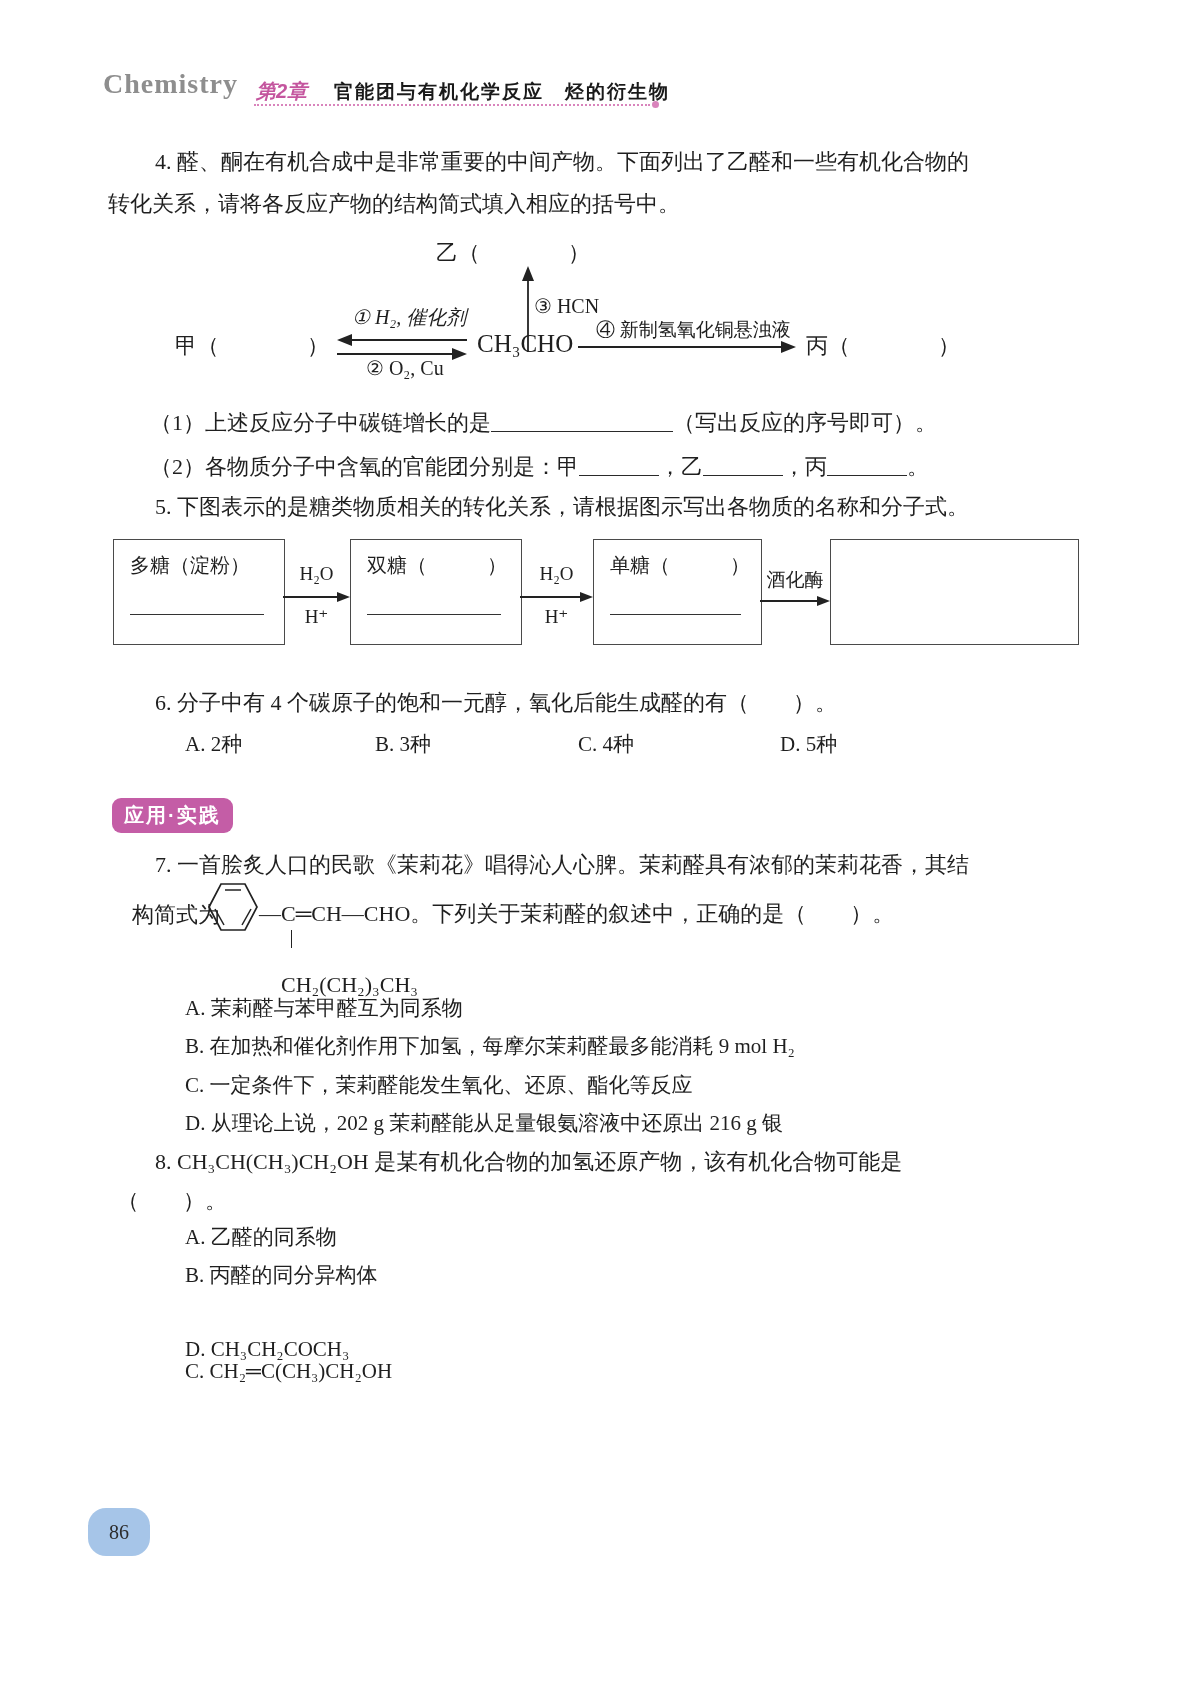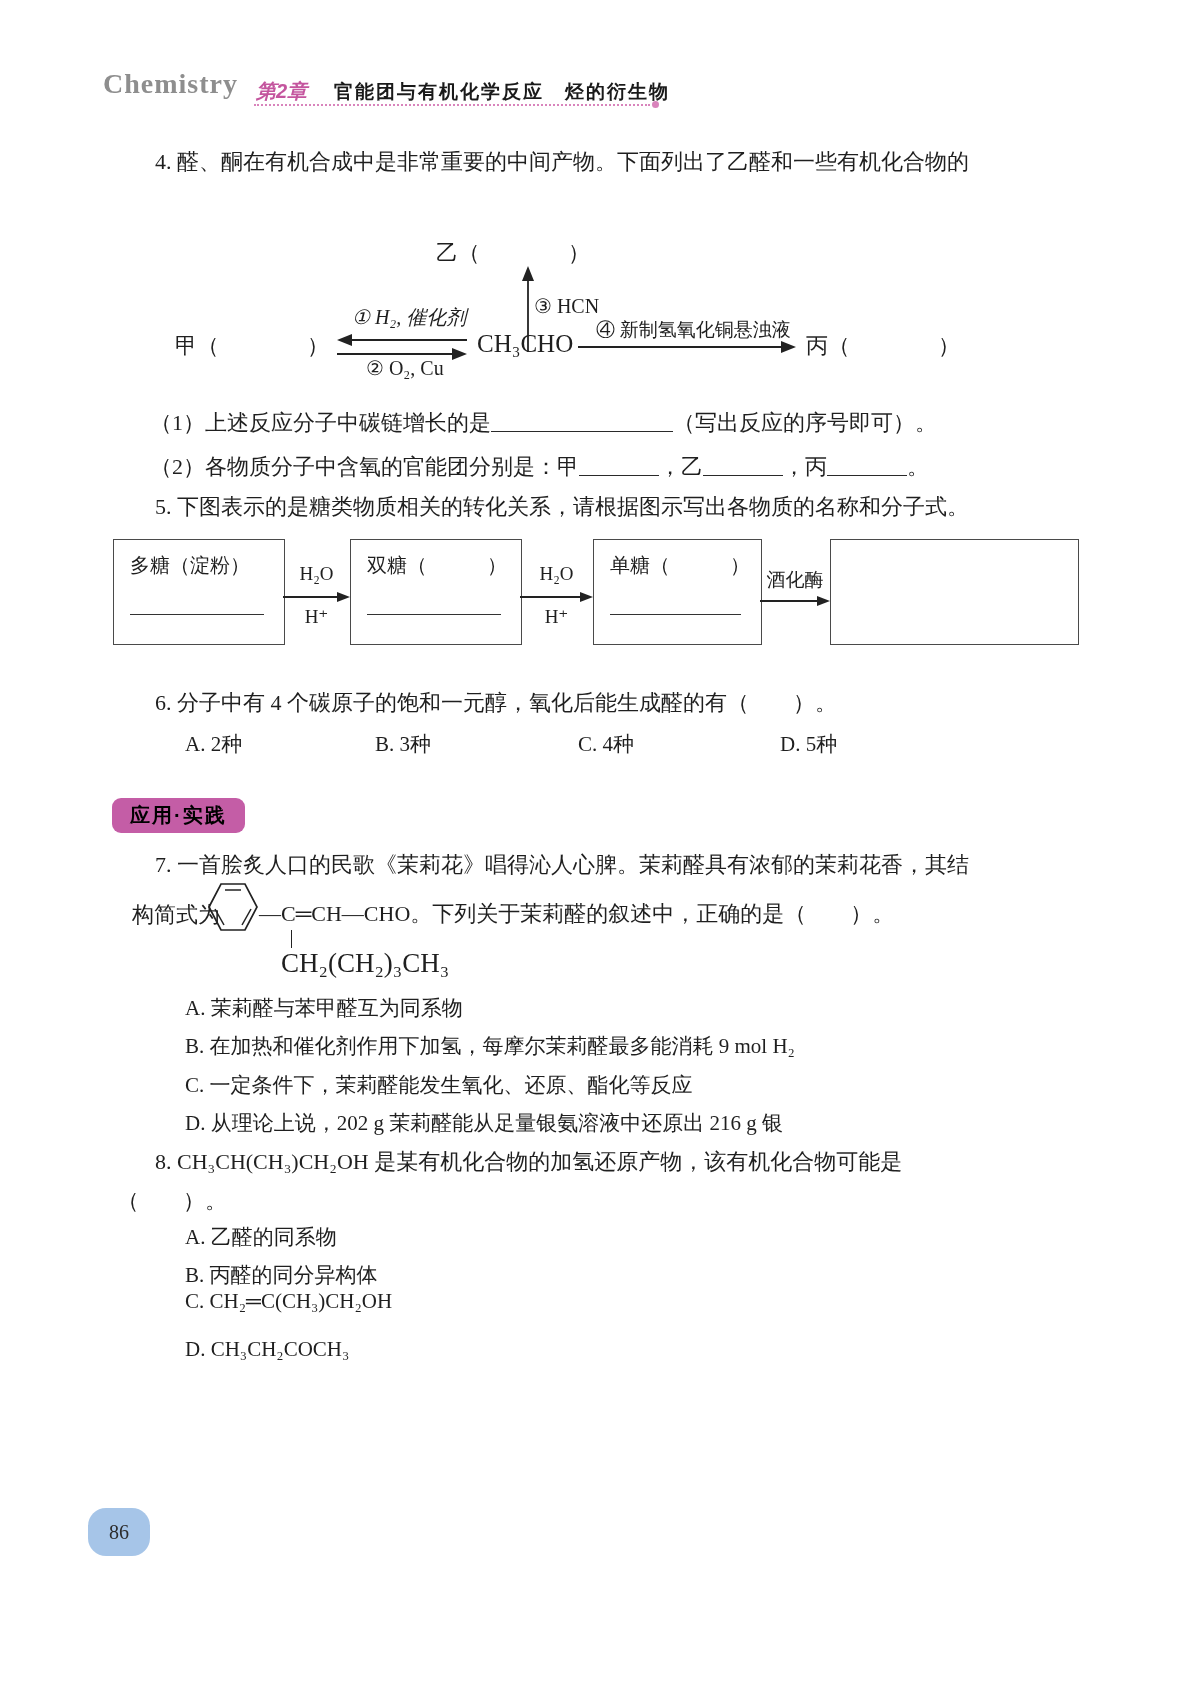--- a/index.html
+++ b/index.html
@@ -1,58 +1,59 @@
 <!DOCTYPE html>
 <html><head>
 <meta charset="utf-8">
 <style>
   html,body{margin:0;padding:0;background:#e8e8e8;}
   .page{position:relative;width:1190px;height:1683px;background:#ffffff;margin:0 auto;
         font-family:"Liberation Serif","DejaVu Serif",serif;color:#1f1f1f;overflow:hidden;}
   .abs{position:absolute;white-space:nowrap;}
   .t22{font-size:22px;}
-  .t21{font-size:27px;}
+  .t21{font-size:22px;margin-top:24px;}
   .t20{font-size:20px;}
   .t19{font-size:19px;}
   .logo{font-family:"Liberation Serif","DejaVu Serif",serif;font-weight:600;font-size:28px;
         color:#8e8e8e;letter-spacing:1px;}
   .chap-num{font-family:"Liberation Sans","DejaVu Sans",sans-serif;font-weight:bold;
         font-size:20px;color:#c4559e;font-style:italic;}
   .chap-title{font-family:"Liberation Sans","DejaVu Sans",sans-serif;font-weight:bold;
         font-size:19px;color:#1a1a1a;letter-spacing:2px;}
   .dotted-rule{position:absolute;border-bottom:2px dotted #d984bc;height:0;}
   .rule-dot{position:absolute;width:7px;height:7px;border-radius:50%;background:#d984bc;}
   .blank{display:inline-block;border-bottom:1.5px solid #2a2a2a;height:18px;vertical-align:-2px;}
   .sbox{position:absolute;border:1.5px solid #4a4a4a;background:#fff;}
   .sbox .lbl{position:absolute;left:16px;top:12px;font-size:20px;white-space:nowrap;}
   .sbox .uline{position:absolute;border-bottom:1.5px solid #333;height:0;}
   .arrowcell{position:absolute;}
   .arrowcell .top-lbl{position:absolute;width:100%;text-align:center;font-size:19px;white-space:nowrap;}
   .arrowcell .bot-lbl{position:absolute;width:100%;text-align:center;font-size:19px;white-space:nowrap;}
-  .badge{position:absolute;background:#c45da6;color:#000000;border-radius:9px;
+  .badge{position:absolute;background:#c45da6;color:#ffffff;border-radius:9px;
          font-family:"Liberation Sans","DejaVu Sans",sans-serif;font-weight:bold;
-         font-size:20px;padding:4px 18px;letter-spacing:2px;}
+         font-size:20px;padding:4px 12px;letter-spacing:2px;}
   .page-pill{position:absolute;width:62px;height:48px;border-radius:18px;background:#a6c5e8;
          color:#2d2d2d;font-size:20px;display:flex;align-items:center;justify-content:center;}
   .vbond{position:absolute;border-left:1.6px solid #222;width:0;}
   svg{display:block;}
   .opt{position:absolute;white-space:nowrap;font-size:21px;}
 </style>
 </head>
 <body>
 
 <div class="page">
 
   <div class="abs logo" style="left:103px;top:68px;">Chemistry</div>
   <div class="abs chap-num" style="left:256px;top:78px;">第2章</div>
   <div class="abs chap-title" style="left:334px;top:79px;">官能团与有机化学反应　烃的衍生物</div>
   <div class="dotted-rule" style="left:254px;top:104px;width:396px;"></div>
   <div class="rule-dot" style="left:652px;top:101px;"></div>
 
   <div class="abs t22" style="left:155px;top:147px;">4. 醛、酮在有机合成中是非常重要的中间产物。下面列出了乙醛和一些有机化合物的</div>
+  <div class="abs t22" style="left:108px;top:189px;">转化关系，请将各反应产物的结构简式填入相应的括号中。</div>
 
   <div class="abs t22" style="left:436px;top:238px;">乙（　　　　）</div>
 
   <svg class="abs" style="left:517px;top:266px;" width="22" height="86" viewBox="0 0 22 86">
     <line x1="11" y1="86" x2="11" y2="10" stroke="#222" stroke-width="1.8"></line>
     <polygon points="11,0 5,15 17,15" fill="#222"></polygon>
   </svg>
   <div class="abs t20" style="left:534px;top:294px;">③ HCN</div>
 
   <div class="abs t20" style="left:352px;top:304px;font-style:italic;">① H₂, 催化剂</div>
@@ -156,20 +157,20 @@
   <div class="opt" style="left:185px;top:994px;">A. 茉莉醛与苯甲醛互为同系物</div>
   <div class="opt" style="left:185px;top:1032px;">B. 在加热和催化剂作用下加氢，每摩尔茉莉醛最多能消耗 9 mol H₂</div>
   <div class="opt" style="left:185px;top:1071px;">C. 一定条件下，茉莉醛能发生氧化、还原、酯化等反应</div>
   <div class="opt" style="left:185px;top:1109px;">D. 从理论上说，202 g 茉莉醛能从足量银氨溶液中还原出 216 g 银</div>
 
   <div class="abs t22" style="left:155px;top:1147px;">8. CH₃CH(CH₃)CH₂OH 是某有机化合物的加氢还原产物，该有机化合物可能是</div>
   <div class="abs t22" style="left:117px;top:1186px;">（　　）。</div>
 
   <div class="opt" style="left:185px;top:1223px;">A. 乙醛的同系物</div>
   <div class="opt" style="left:185px;top:1261px;">B. 丙醛的同分异构体</div>
-  <div class="opt" style="left:185px;top:1289px;">C. CH₂═C(CH₃)CH₂OH</div>
+  <div class="opt" style="left:185px;top:1359px;">C. CH₂═C(CH₃)CH₂OH</div>
   <div class="opt" style="left:185px;top:1337px;">D. CH₃CH₂COCH₃</div>
 
   <div class="page-pill" style="left:88px;top:1508px;">
     <span>86</span>
   </div>
 
 </div>
 
 </body></html>

